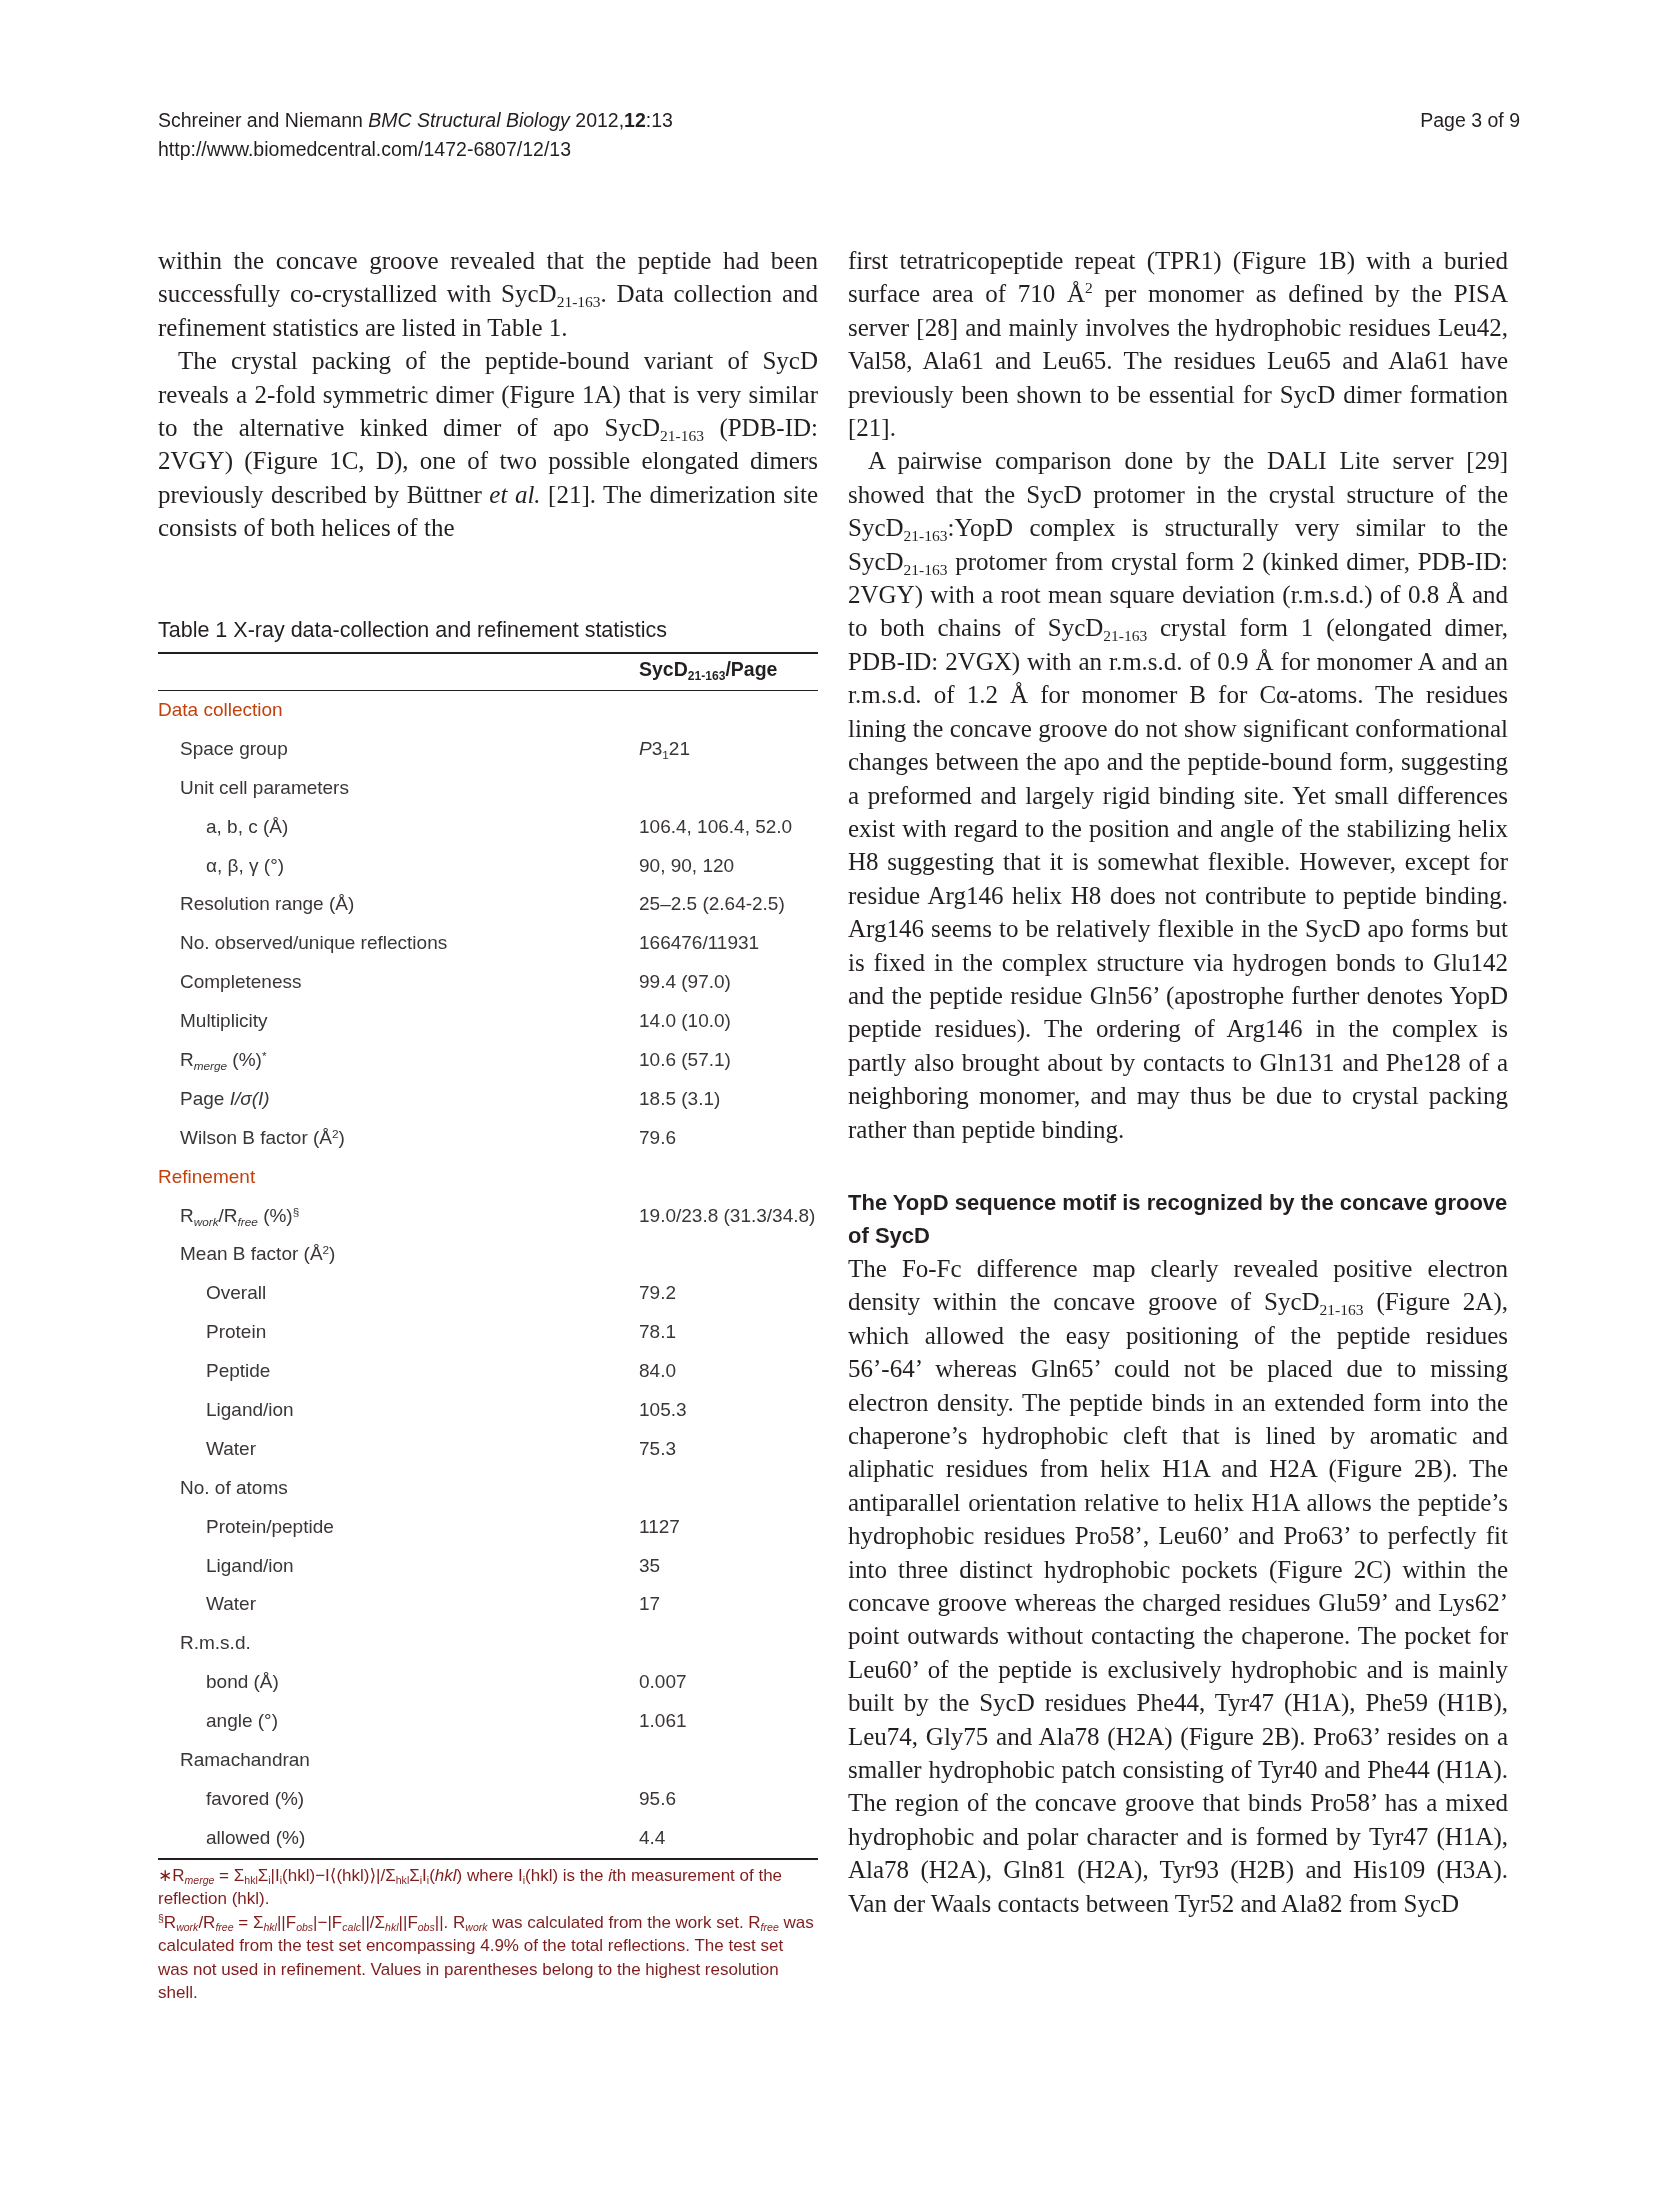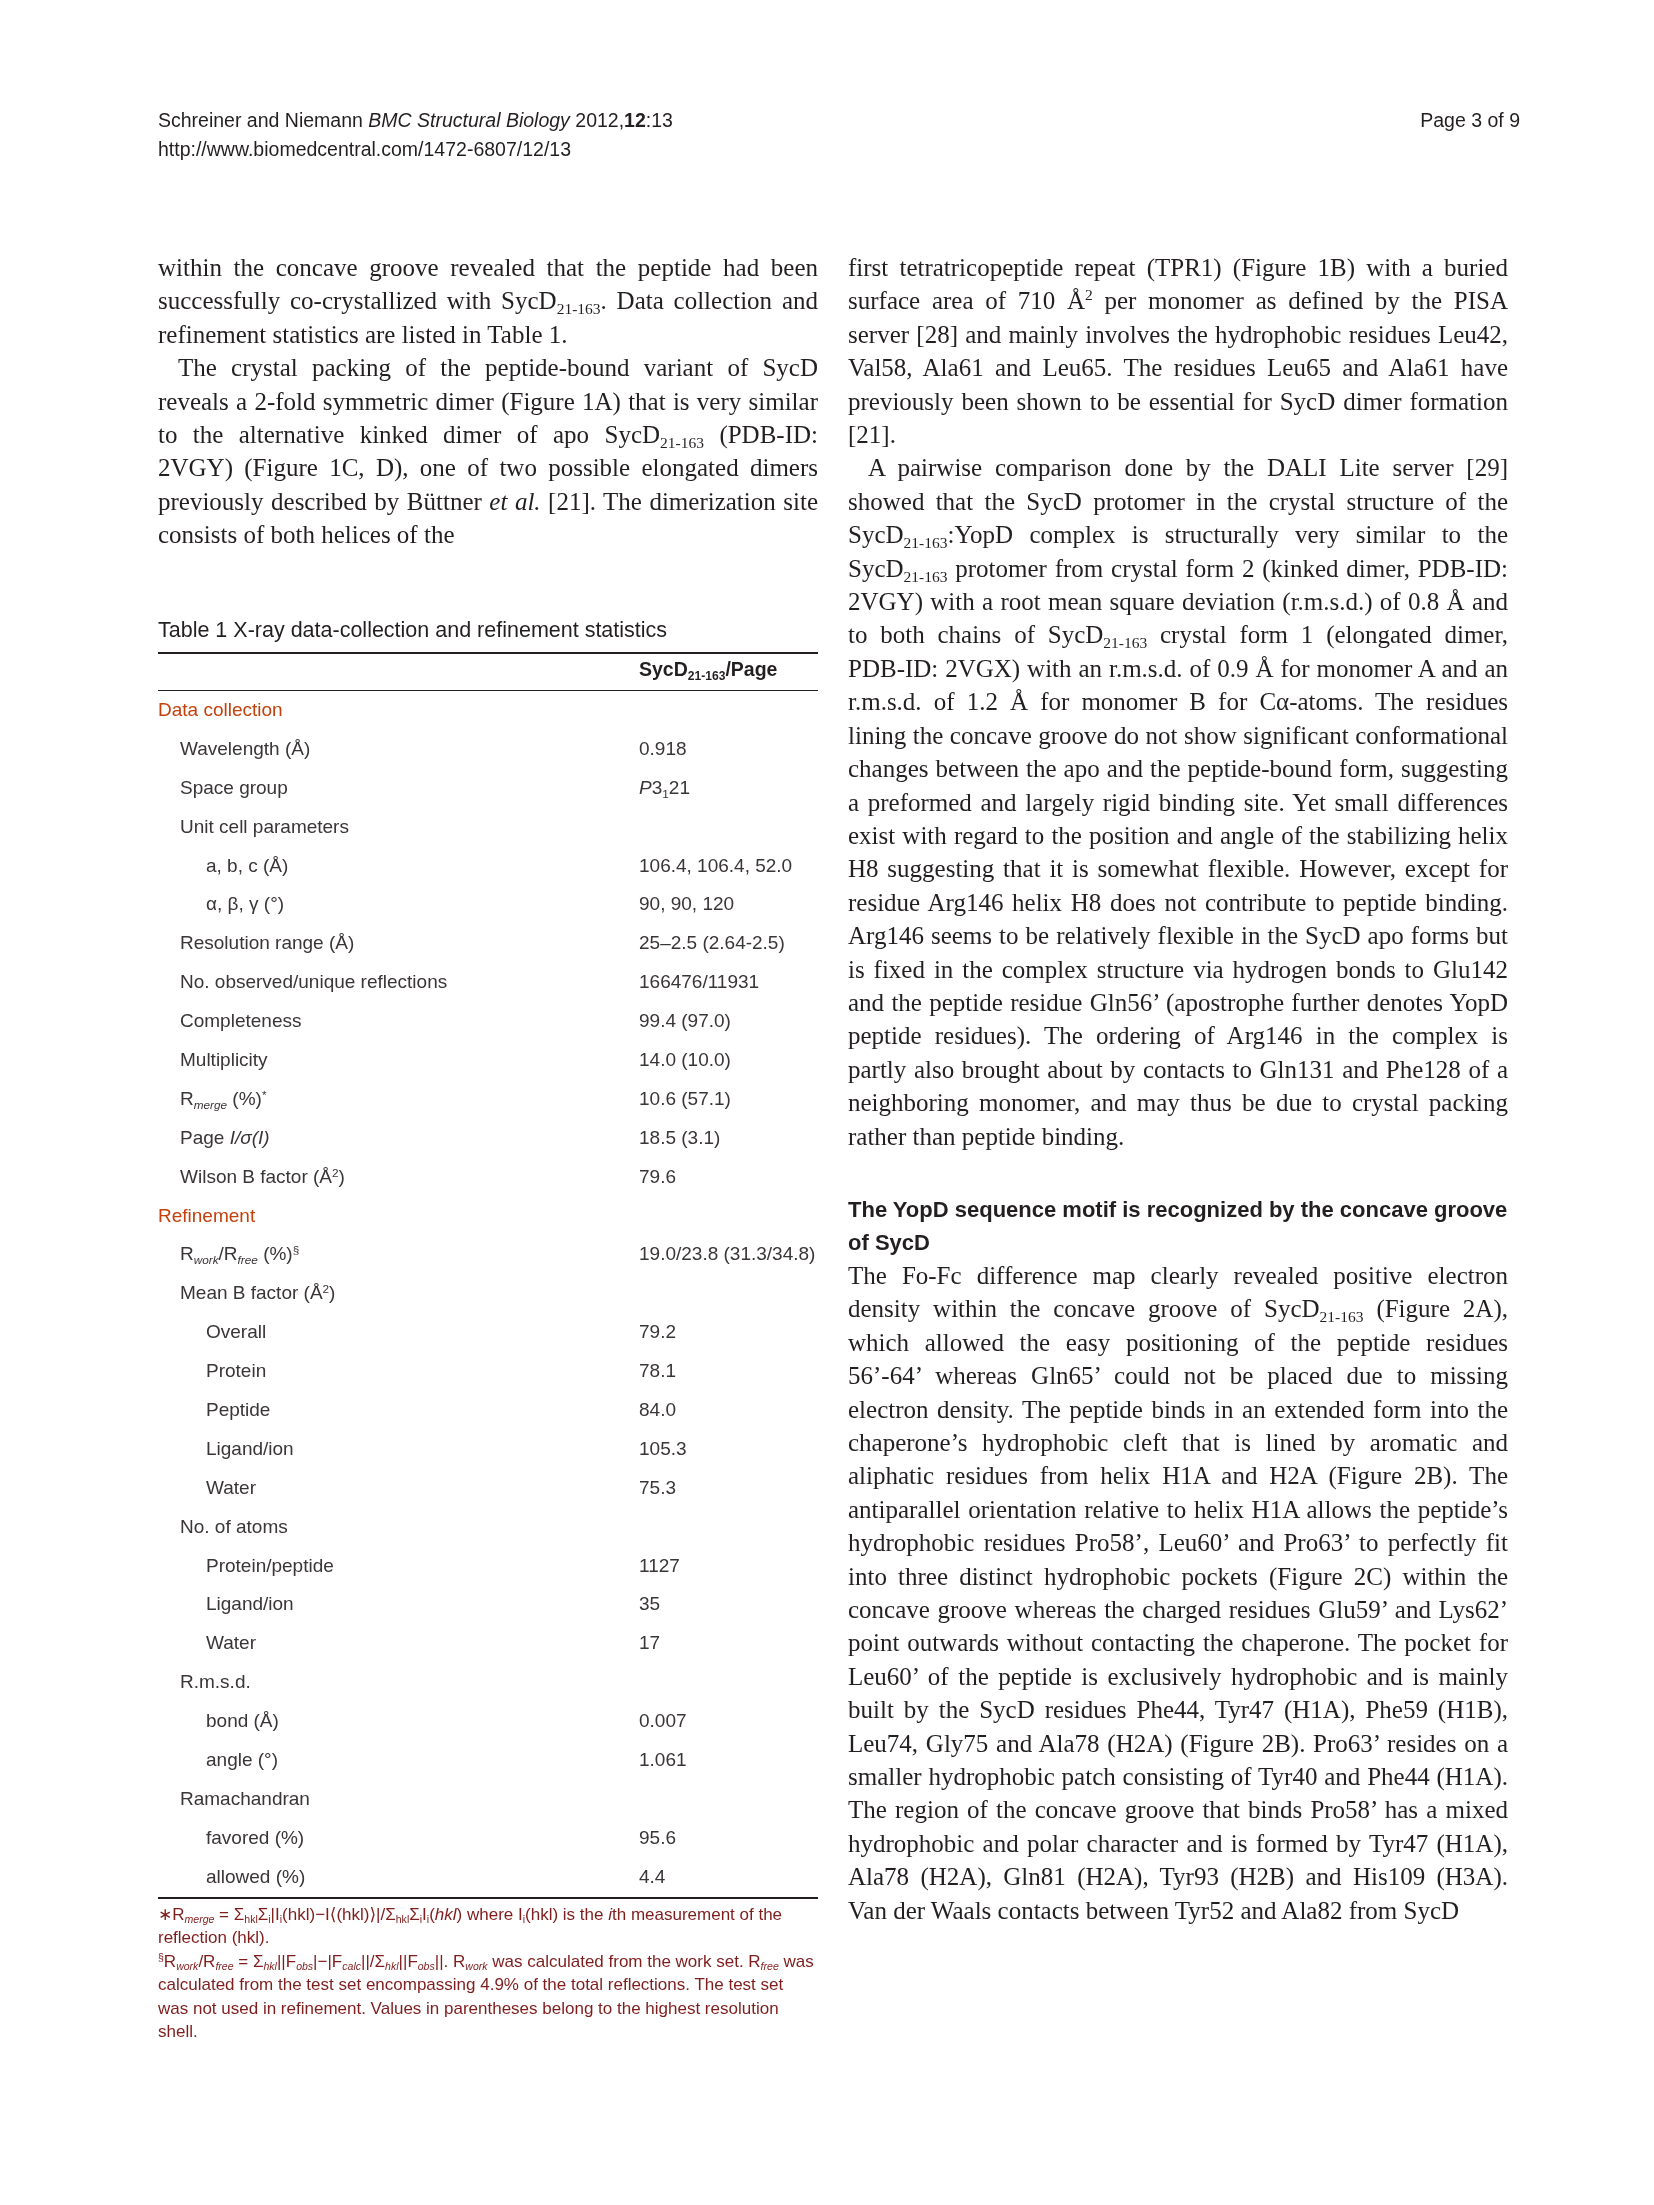--- a/index.html
+++ b/index.html
@@ -5,21 +5,21 @@
   html, body { margin: 0; padding: 0; background: #ffffff; }
   body { width: 1654px; height: 2205px; position: relative; overflow: hidden; color: #231f20; }
   .sans { font-family: "Liberation Sans", "DejaVu Sans", sans-serif; }
   .serif { font-family: "Liberation Serif", "DejaVu Serif", serif; }
 
   .header { position: absolute; top: 106px; left: 158px; right: 134px; font-size: 19.5px; line-height: 29px; }
   .header .page-num { position: absolute; right: 0; top: 0; }
   .header i { font-style: italic; }
   .header b { font-weight: bold; }
 
-  .col { position: absolute; top: 244px; width: 660px; font-size: 25px; line-height: 33.4px; text-align: justify; margin-top: 7px; }
+  .col { position: absolute; top: 244px; width: 660px; font-size: 25px; line-height: 33.4px; text-align: justify; }
   .col-left { left: 158px; }
   .col-right { left: 848px; }
   .col p { margin: 0; }
   .col p.indent { text-indent: 20px; }
   sub.s { font-size: 62%; vertical-align: -0.3em; line-height: 0; }
   sup.s { font-size: 62%; vertical-align: 0.55em; line-height: 0; }
 
   .table-block { position: absolute; left: 158px; top: 618px; width: 660px; }
   .table-title { font-size: 21.5px; font-weight: normal; margin: 0 0 9px 0; }
   .rule { border-top: 2px solid #231f20; }
@@ -61,24 +61,20 @@
 <div class="table-block sans">
   <div class="table-title">Table 1 X-ray data-collection and refinement statistics</div>
   <div class="rule"></div>
   <div class="thead">
     <span class="colhead"><span>SycD</span><sub class="s">21-163</sub><span>/Page</span></span>
   </div>
   <div class="rule thin"></div>
 
   <div class="trow sec">
       <span class="lbl">Data collection</span>
-    </div>
-  <div class="trow l1">
-      <span class="lbl">Wavelength (Å)</span>
-      <span class="val">0.918</span>
     </div>
   <div class="trow l1">
       <span class="lbl">Space group</span>
       <span class="val"><i>P</i><span>3</span><sub class="s">1</sub><span>21</span></span>
     </div>
   <div class="trow l1">
       <span class="lbl">Unit cell parameters</span>
     </div>
   <div class="trow l2">
       <span class="lbl">a, b, c (Å)</span>

